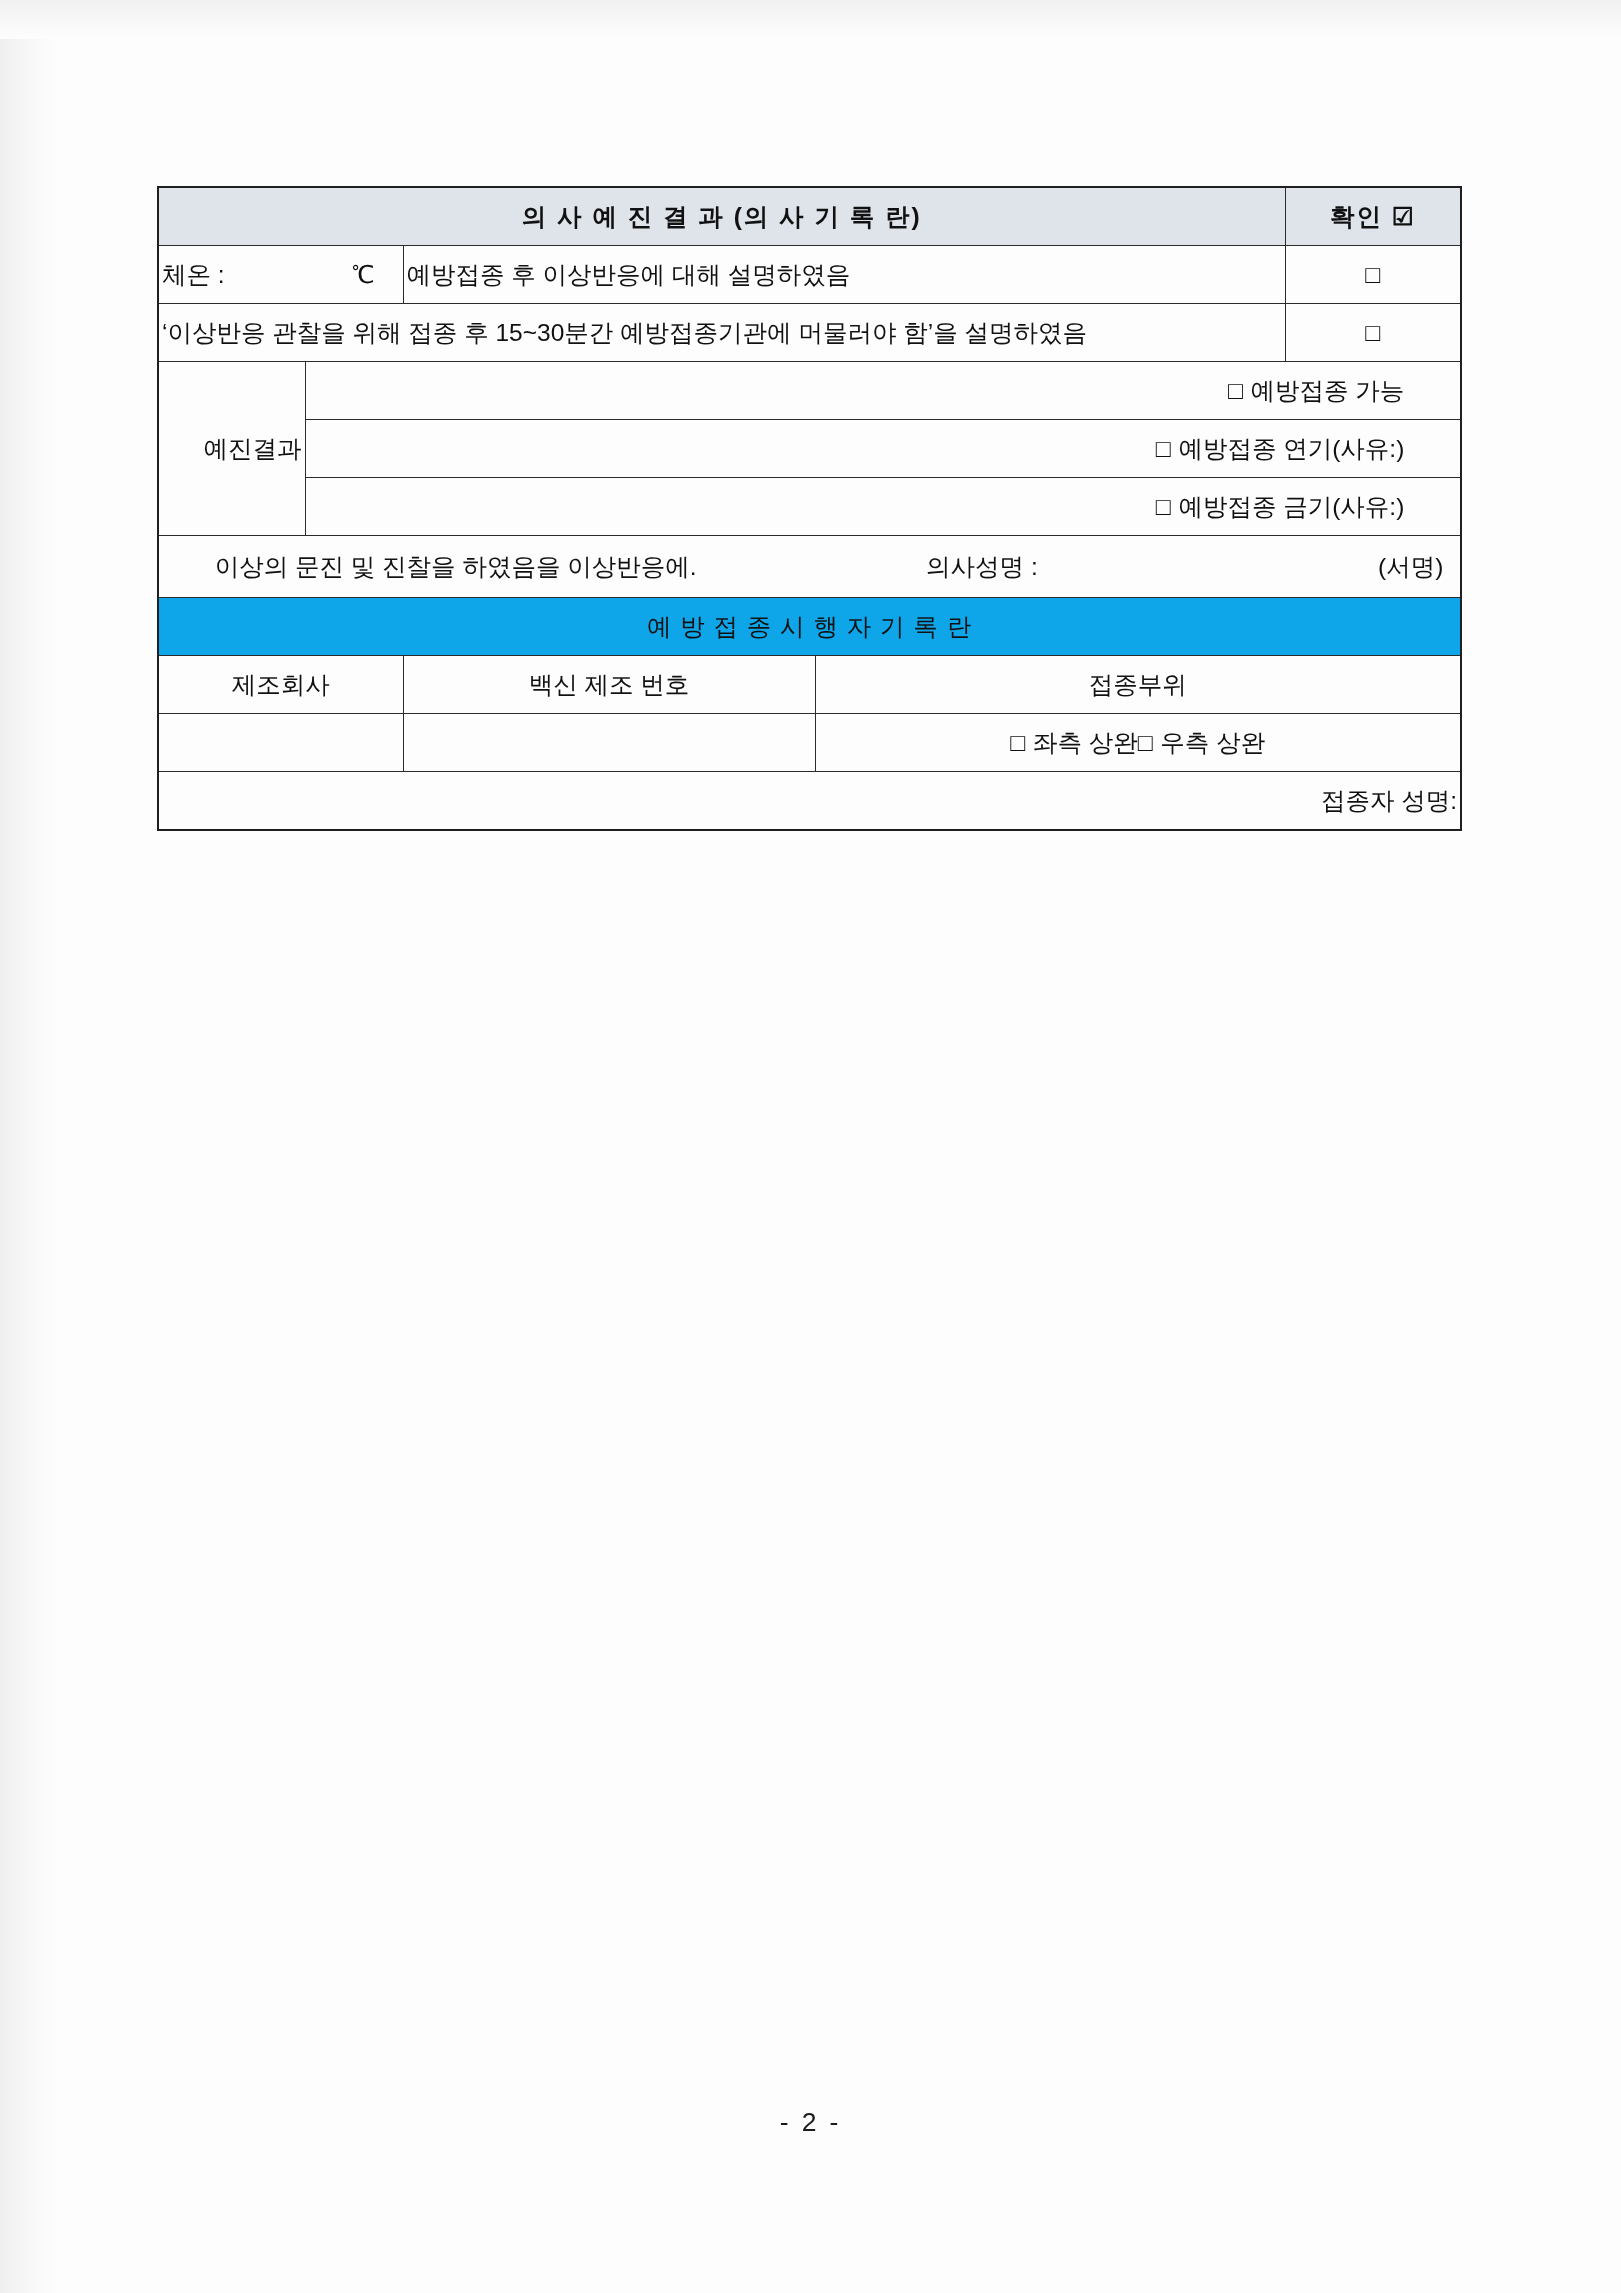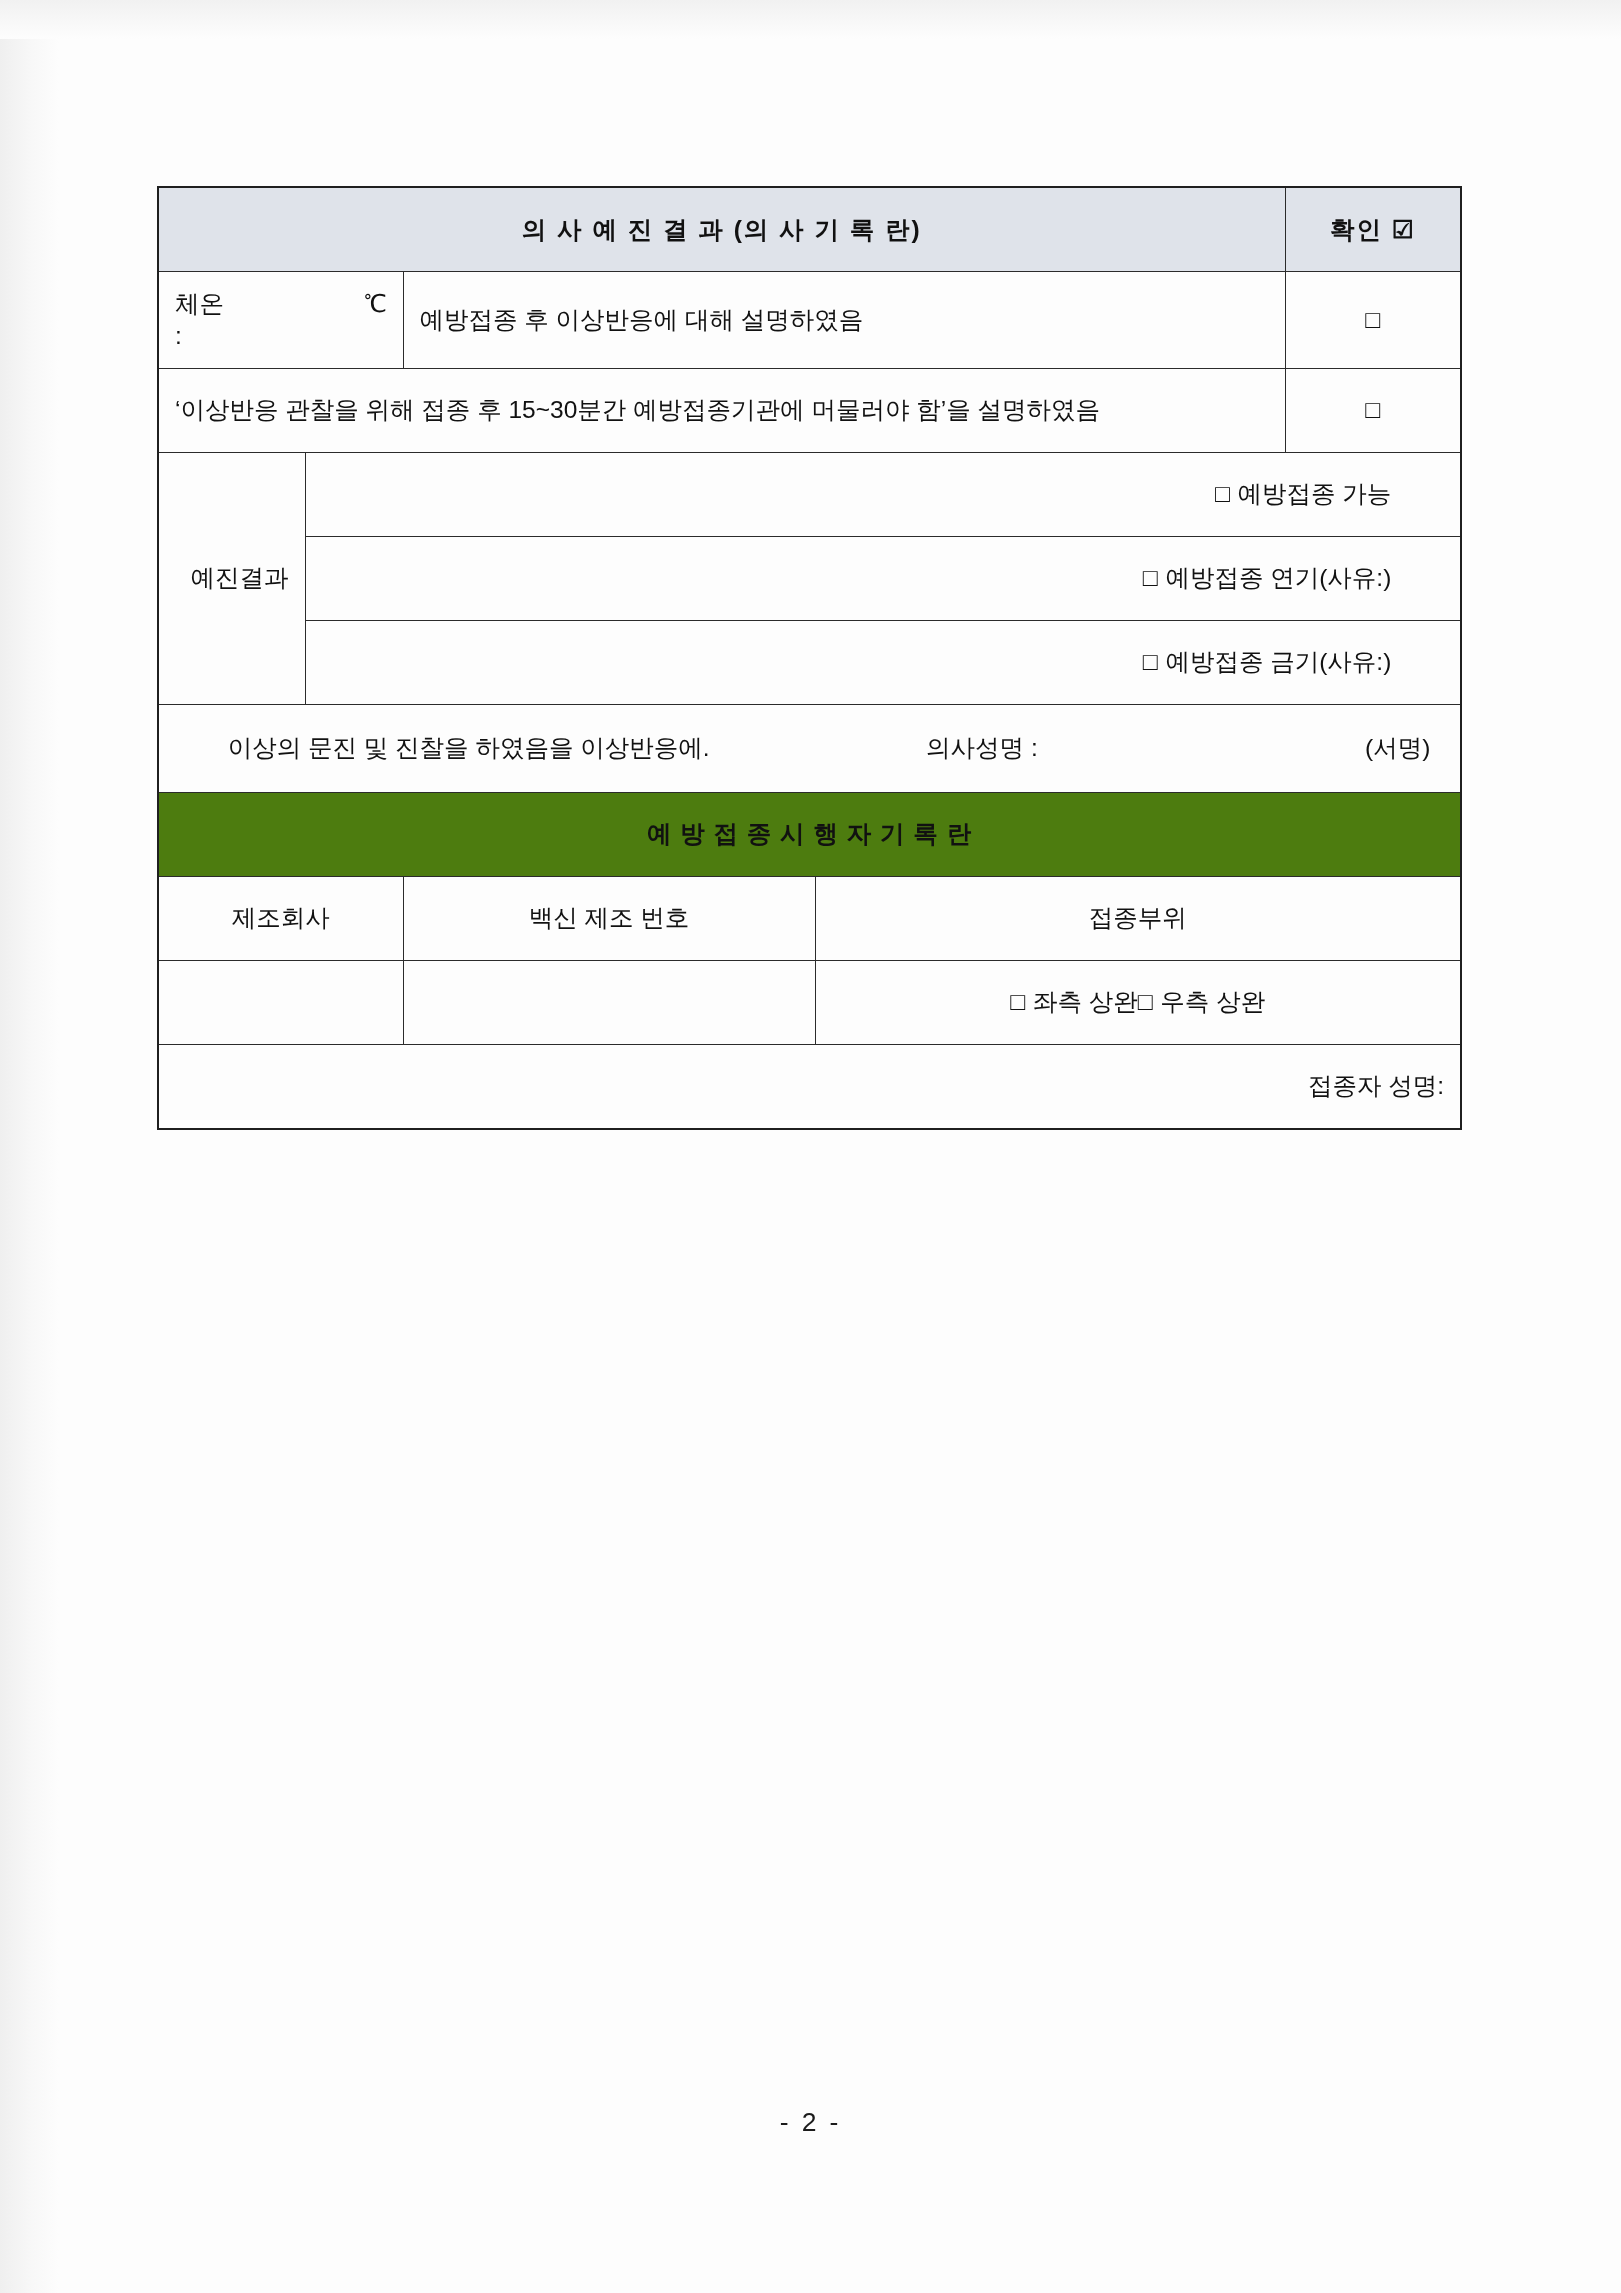--- a/index.html
+++ b/index.html
@@ -42,40 +42,40 @@
     width: 1304px;
   }
 
   table.form {
     width: 100%;
     border-collapse: collapse;
     table-layout: fixed;
   }
   table.form td {
     border: 1.5px solid #2b2b2b;
-    padding: 16px;
+    padding: 3px;
     vertical-align: middle;
     font-size: 24.5px;
     line-height: 1.3;
   }
   .outer {
     border: 2.9px solid #1f1f1f;
   }
 
   .hdr {
     background: #dfe3ea;
     text-align: center;
     font-weight: bold;
     letter-spacing: 2px;
     height: 51px;
   }
   .hdr-sub {
-    background: #4d7c0f;
-    text-align: center;
-    font-weight: bold;
+    background: #0ea5e9;
+    text-align: center;
+    font-weight: normal;
     letter-spacing: 1px;
     height: 51px;
   }
 
   .cell {
     height: 51px;
     padding: 0 13.7px;
   }
   .cell-center {
     text-align: center;

